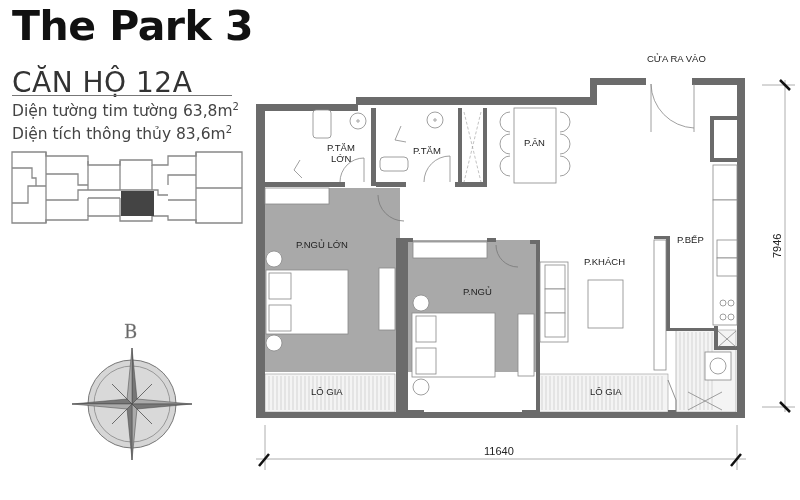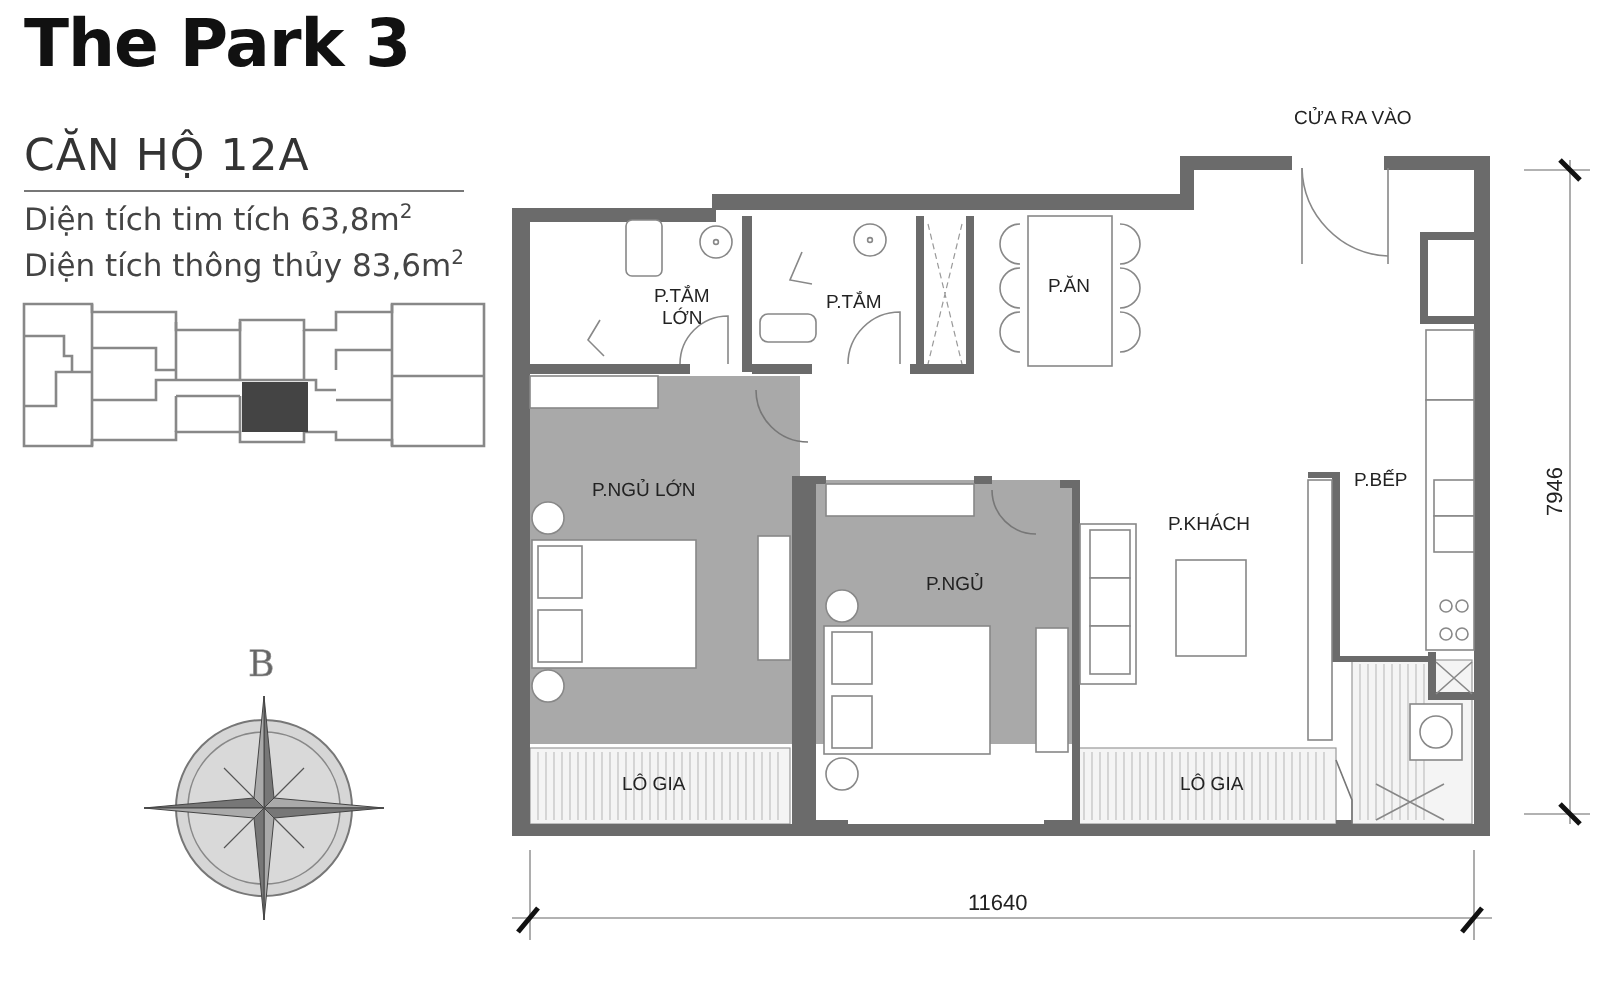--- a/index.html
+++ b/index.html
@@ -1,34 +1,34 @@
 <!DOCTYPE html>
 <html><head>
 <meta charset="utf-8">
 <style>
   html, body { margin: 0; padding: 0; background: #ffffff; }
   body { width: 800px; height: 500px; position: relative; overflow: hidden; font-family: "Liberation Sans", sans-serif; color: #222; }
-  .title { position: absolute; left: 12px; top: 2px; font-family: "DejaVu Sans", sans-serif; font-weight: bold; font-size: 33px; letter-spacing: -0.5px; color: #111; }
-  .unit { position: absolute; left: 12px; top: 66px; font-family: "DejaVu Sans", sans-serif; font-size: 22px; color: #333; font-weight: normal; letter-spacing: 0.5px; }
+  .title { position: absolute; left: 12px; top: 2px; font-family: "DejaVu Sans", sans-serif; font-weight: bold; font-size: 41px; letter-spacing: -0.5px; color: #111; }
+  .unit { position: absolute; left: 12px; top: 66px; font-family: "DejaVu Sans", sans-serif; font-size: 28px; color: #333; font-weight: normal; letter-spacing: 0.5px; }
   .unit-rule { position: absolute; left: 12px; top: 95px; width: 220px; height: 1px; background: #777; }
   .area-line { position: absolute; left: 12px; font-family: "DejaVu Sans", sans-serif; font-size: 15.5px; color: #444; }
   .area-line sup { font-size: 10px; }
   .a1 { top: 101px; }
   .a2 { top: 124px; }
   svg { position: absolute; left: 0; top: 0; }
   .lbl { font-family: "Liberation Sans", sans-serif; font-size: 9.5px; fill: #222; }
   .dim { font-family: "Liberation Sans", sans-serif; font-size: 11px; fill: #222; }
 </style>
 </head>
 <body>
 
 <div class="title">The Park 3</div>
 <div class="unit">CĂN HỘ 12A</div>
 <div class="unit-rule"></div>
-<div class="area-line a1"><span>Diện tích tim tích</span> <span>63,8m</span><sup>2</sup></div>
+<div class="area-line a1"><span>Diện tường tim tường</span> <span>63,8m</span><sup>2</sup></div>
 <div class="area-line a2"><span>Diện tích thông thủy</span> <span>83,6m</span><sup>2</sup></div>
 
 <svg width="800" height="500" viewBox="0 0 800 500">
 
   <g fill="none" stroke="#888" stroke-width="1.3">
     <path d="M12 152 H46 V156 H88 V165 H120 V160 H152 V165 H168 V156 H196 V152 H242 V223 H196 V220 H168 V216 H152 V221 H120 V216 H88 V220 H46 V223 H12 Z"></path>
     <path d="M46 152 V223 M12 168 H32 V178 H36 V186 H28 V203 H12 M46 174 H78 V185 H88 M36 186 H46 M46 200 H78 V190 H88 V185 M88 161 V190 M120 161 V190 M88 190 H120 M88 198 H120 M88 198 V216 M120 198 V216 M152 165 V190 M152 198 V216 M120 190 H152 M152 190 H158 V195 H168 M168 185 V175 H196 M168 200 H196 V190 M196 152 V223 M196 188 H242"></path>
   </g>
   <rect x="121" y="191" width="33" height="25" fill="#444"></rect>
 

